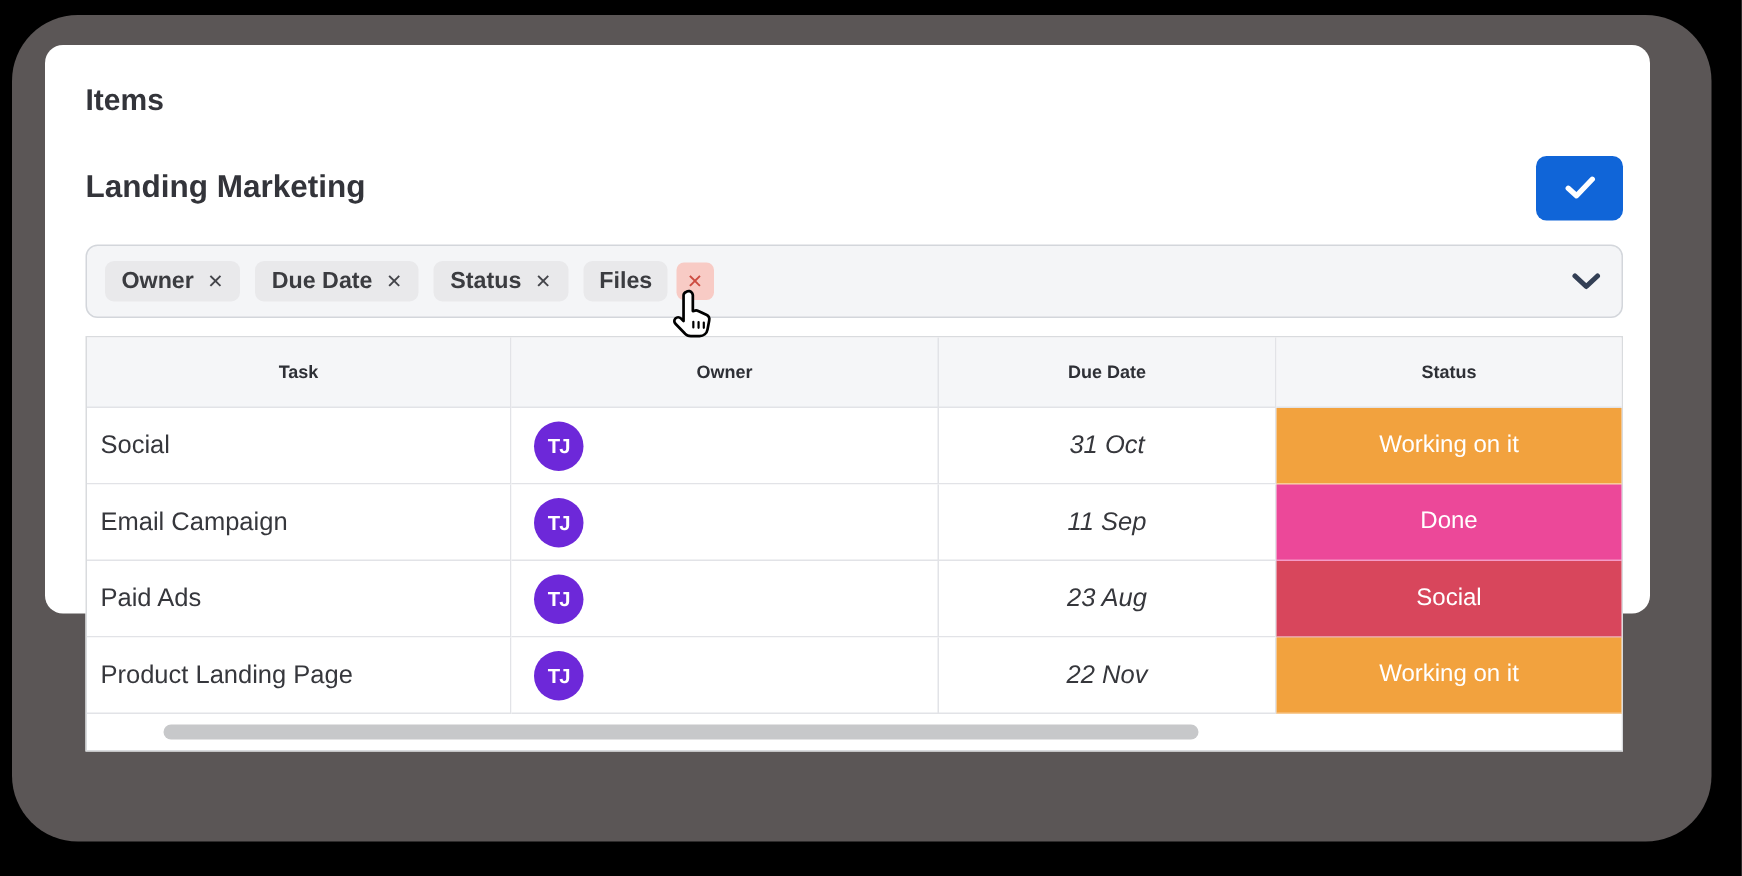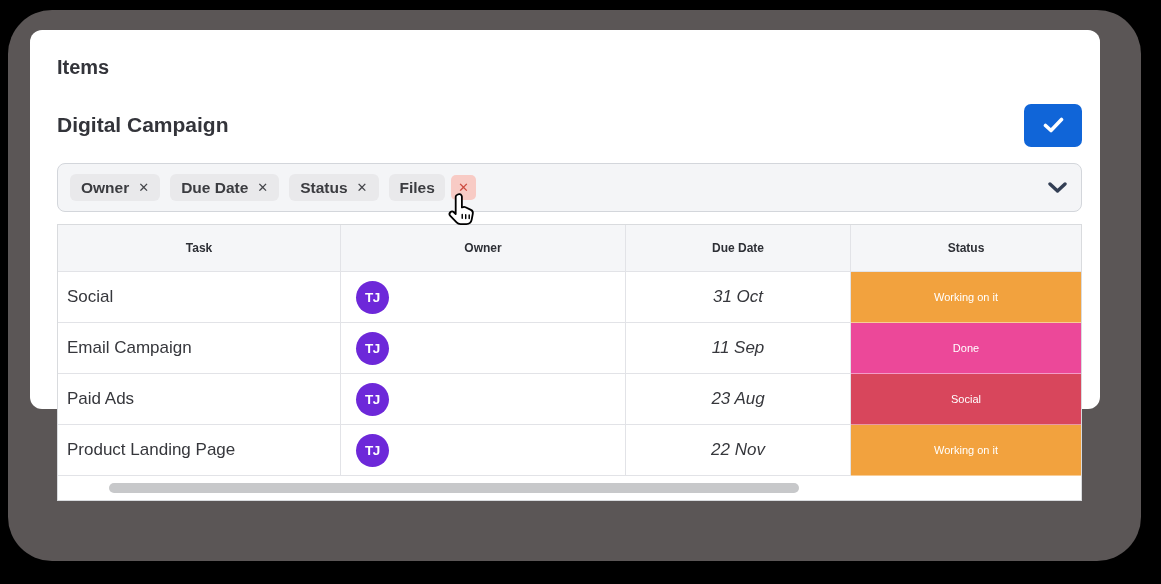--- a/index.html
+++ b/index.html
@@ -132,21 +132,21 @@
     color: #2e3036;
     justify-content: center;
   }
   .td { height: 51px; font-size: 17px; color: #36373c; background: #fff; }
   .td.task { padding-left: 9px; }
   .td.owner { padding-left: 15px; }
   .td.due { justify-content: center; font-style: italic; }
   .td.status {
     justify-content: center;
     color: #ffffff;
-    font-size: 11px;
+    font-size: 16px;
     border-bottom-color: rgba(255,255,255,0.45);
   }
   .avatar {
     width: 33px; height: 33px;
     border-radius: 50%;
     background: #6d28d9;
     color: #fff;
     font-size: 13.5px;
     font-weight: bold;
     display: flex;
@@ -179,21 +179,21 @@
 </head>
 <body>
 
 <div class="shadow-frame"></div>
 
 <div class="card">
 
   <div class="page-title">Items</div>
 
   <div class="board-row">
-    <div class="board-title">Digital Campaign</div>
+    <div class="board-title">Landing Marketing</div>
     <button class="confirm-btn" style="background-color: rgb(16, 101, 216);">
       <span style="display:flex">
         <svg width="21" height="16" viewBox="0 0 21 16" fill="none">
           <polyline points="2.5,8.5 8,13.5 18.5,2.5" stroke="#ffffff" stroke-width="3.6" stroke-linecap="round" stroke-linejoin="round"></polyline>
         </svg>
       </span>
     </button>
   </div>
 
   <div class="filter-bar">

